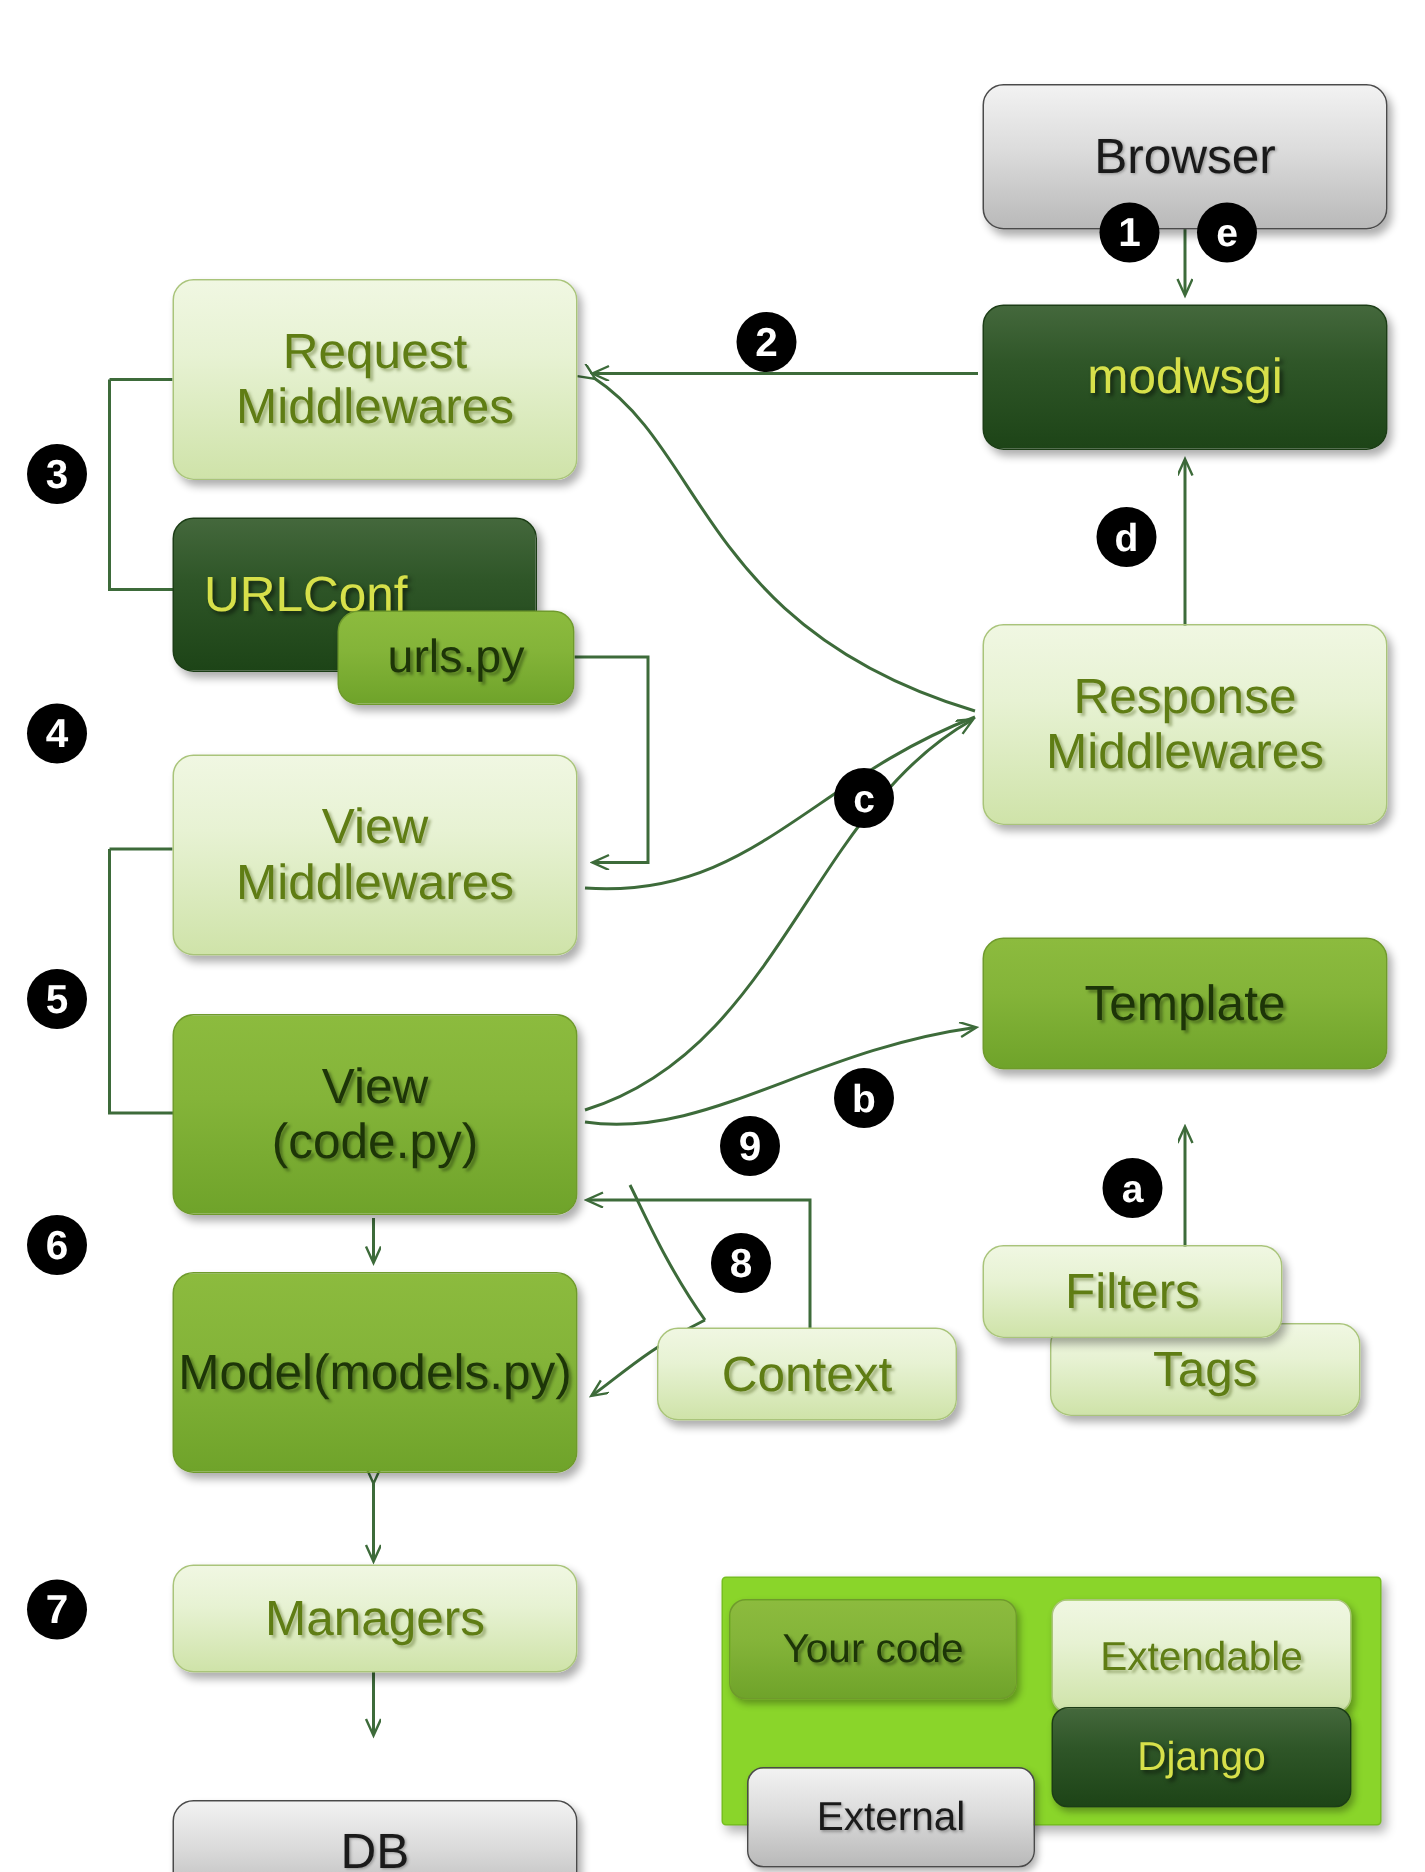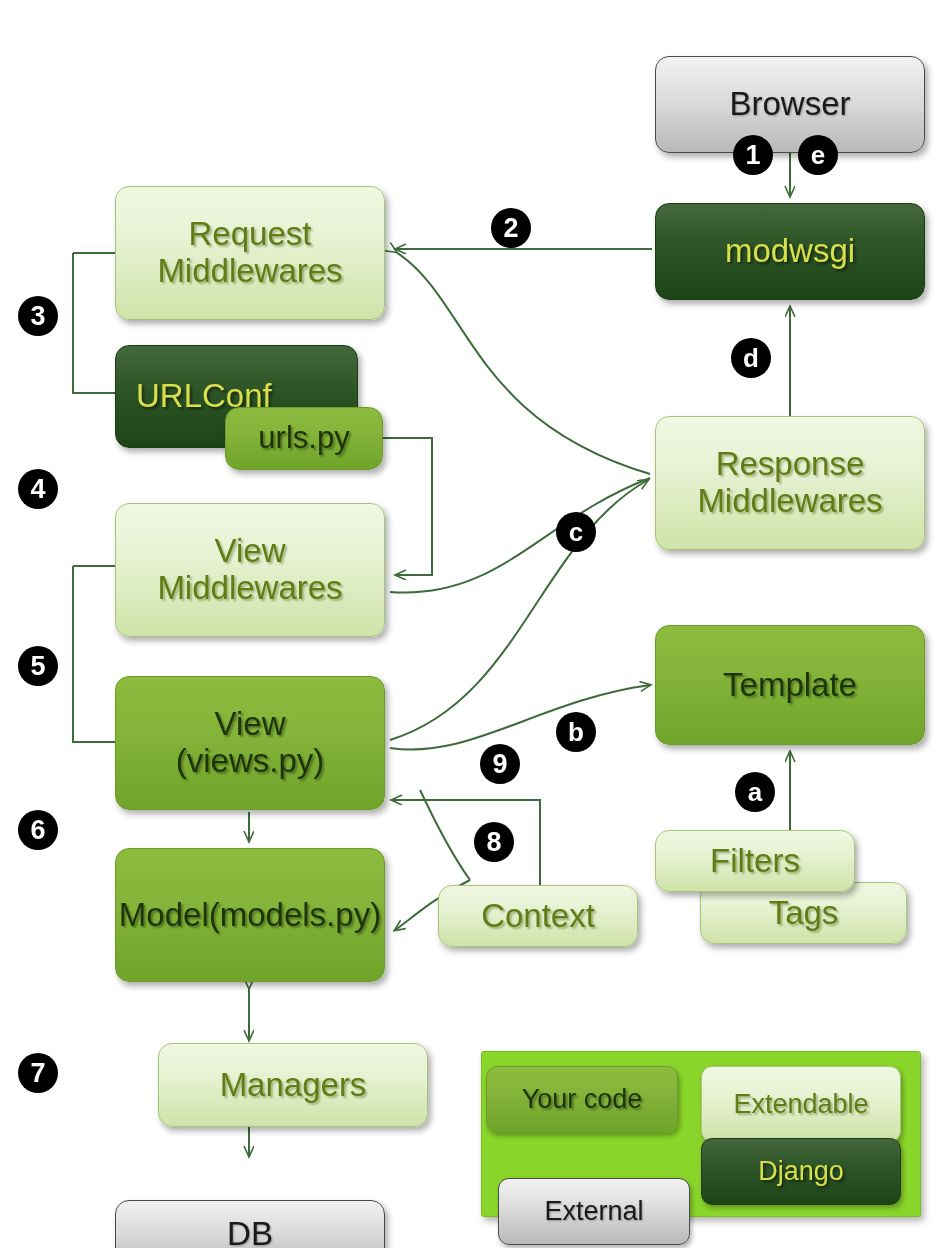--- a/index.html
+++ b/index.html
@@ -120,42 +120,42 @@
     <span>URLConf</span>
   </div>
 
   <div class="node v-ext" style="left:115px;top:503px;width:270px;height:134px;flex-direction:column;">
     <span>View</span>
     <span>Middlewares</span>
   </div>
 
   <div class="node v-code" style="left:115px;top:676px;width:270px;height:134px;flex-direction:column;">
     <span>View</span>
-    <span>(views.py)</span>
+    <span>(code.py)</span>
   </div>
 
   <div class="node v-code" style="left:115px;top:848px;width:270px;height:134px;flex-direction:row;">
     <span>Model</span>
     <span>(models.py)</span>
   </div>
 
-  <div class="node v-ext" style="left:115px;top:1043px;width:270px;height:84px;margin-left:43px;">
+  <div class="node v-ext" style="left:115px;top:1043px;width:270px;height:72px;">
     <span>Managers</span>
   </div>
 
   <div class="node v-ext2" style="left:115px;top:1160px;width:270px;height:68px;">
     <span>DB</span>
   </div>
 
   <div class="node v-ext" style="left:655px;top:416px;width:270px;height:134px;flex-direction:column;">
     <span>Response</span>
     <span>Middlewares</span>
   </div>
 
-  <div class="node v-code" style="left:655px;top:625px;width:270px;height:120px;">
+  <div class="node v-code" style="left:655px;top:625px;width:270px;height:88px;">
     <span>Template</span>
   </div>
 
   <div class="node v-ext" style="left:655px;top:830px;width:200px;height:62px;z-index:6;">
     <span>Filters</span>
   </div>
 
   <div class="node v-ext" style="left:700px;top:882px;width:207px;height:62px;z-index:5;text-align:center;">
     <span>Tags</span>
   </div>

